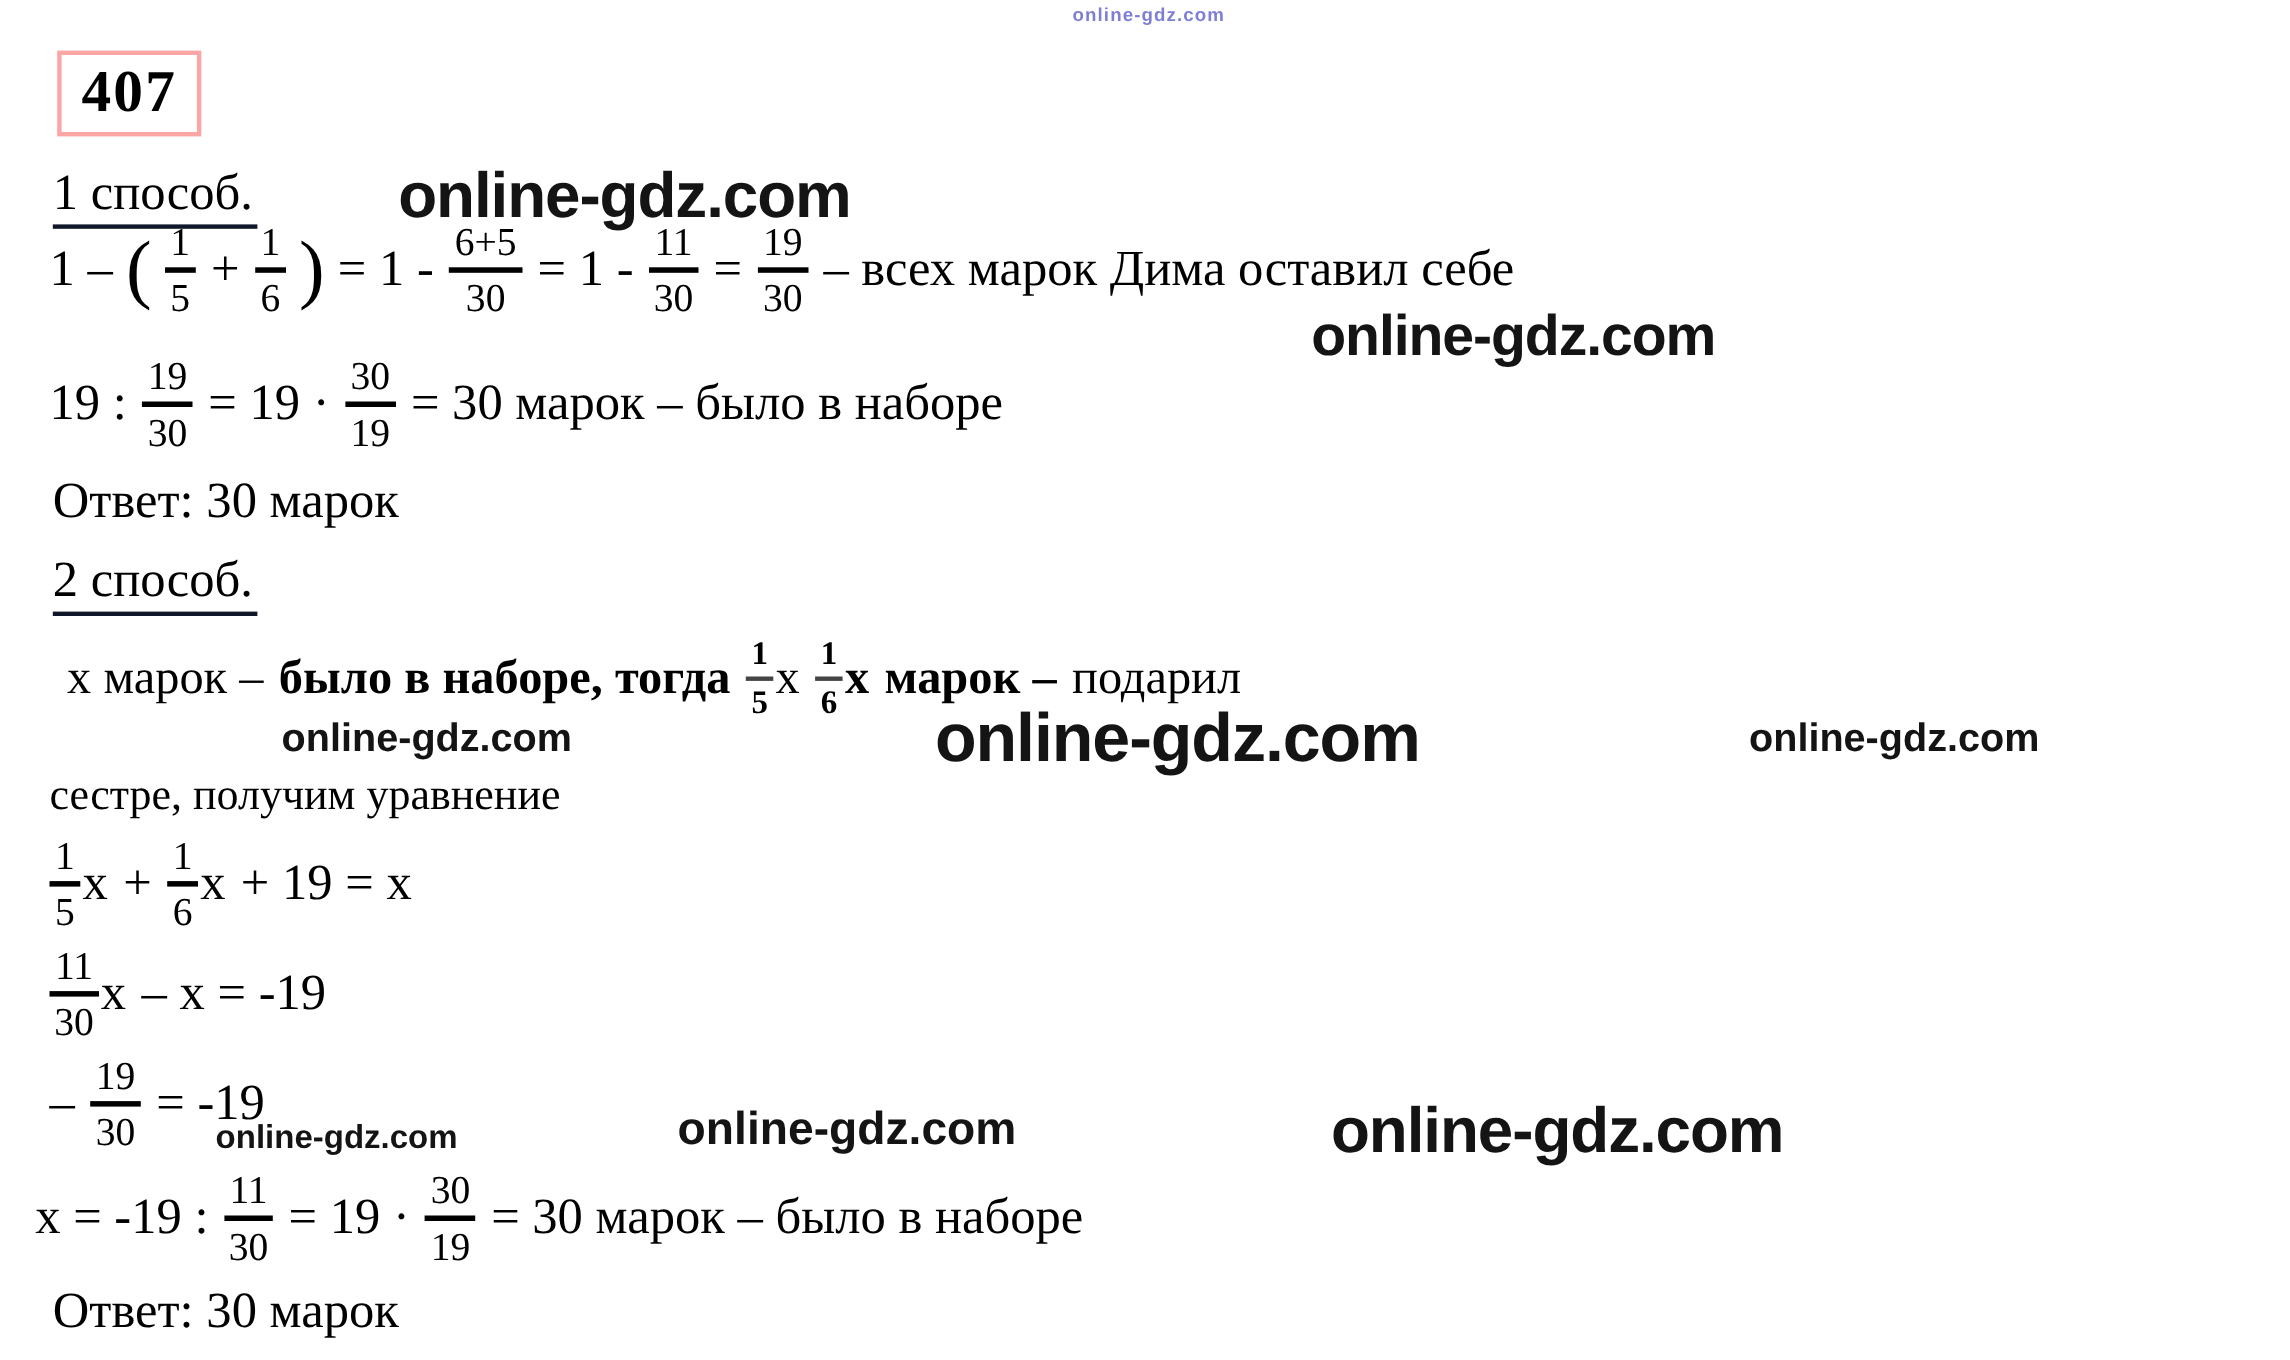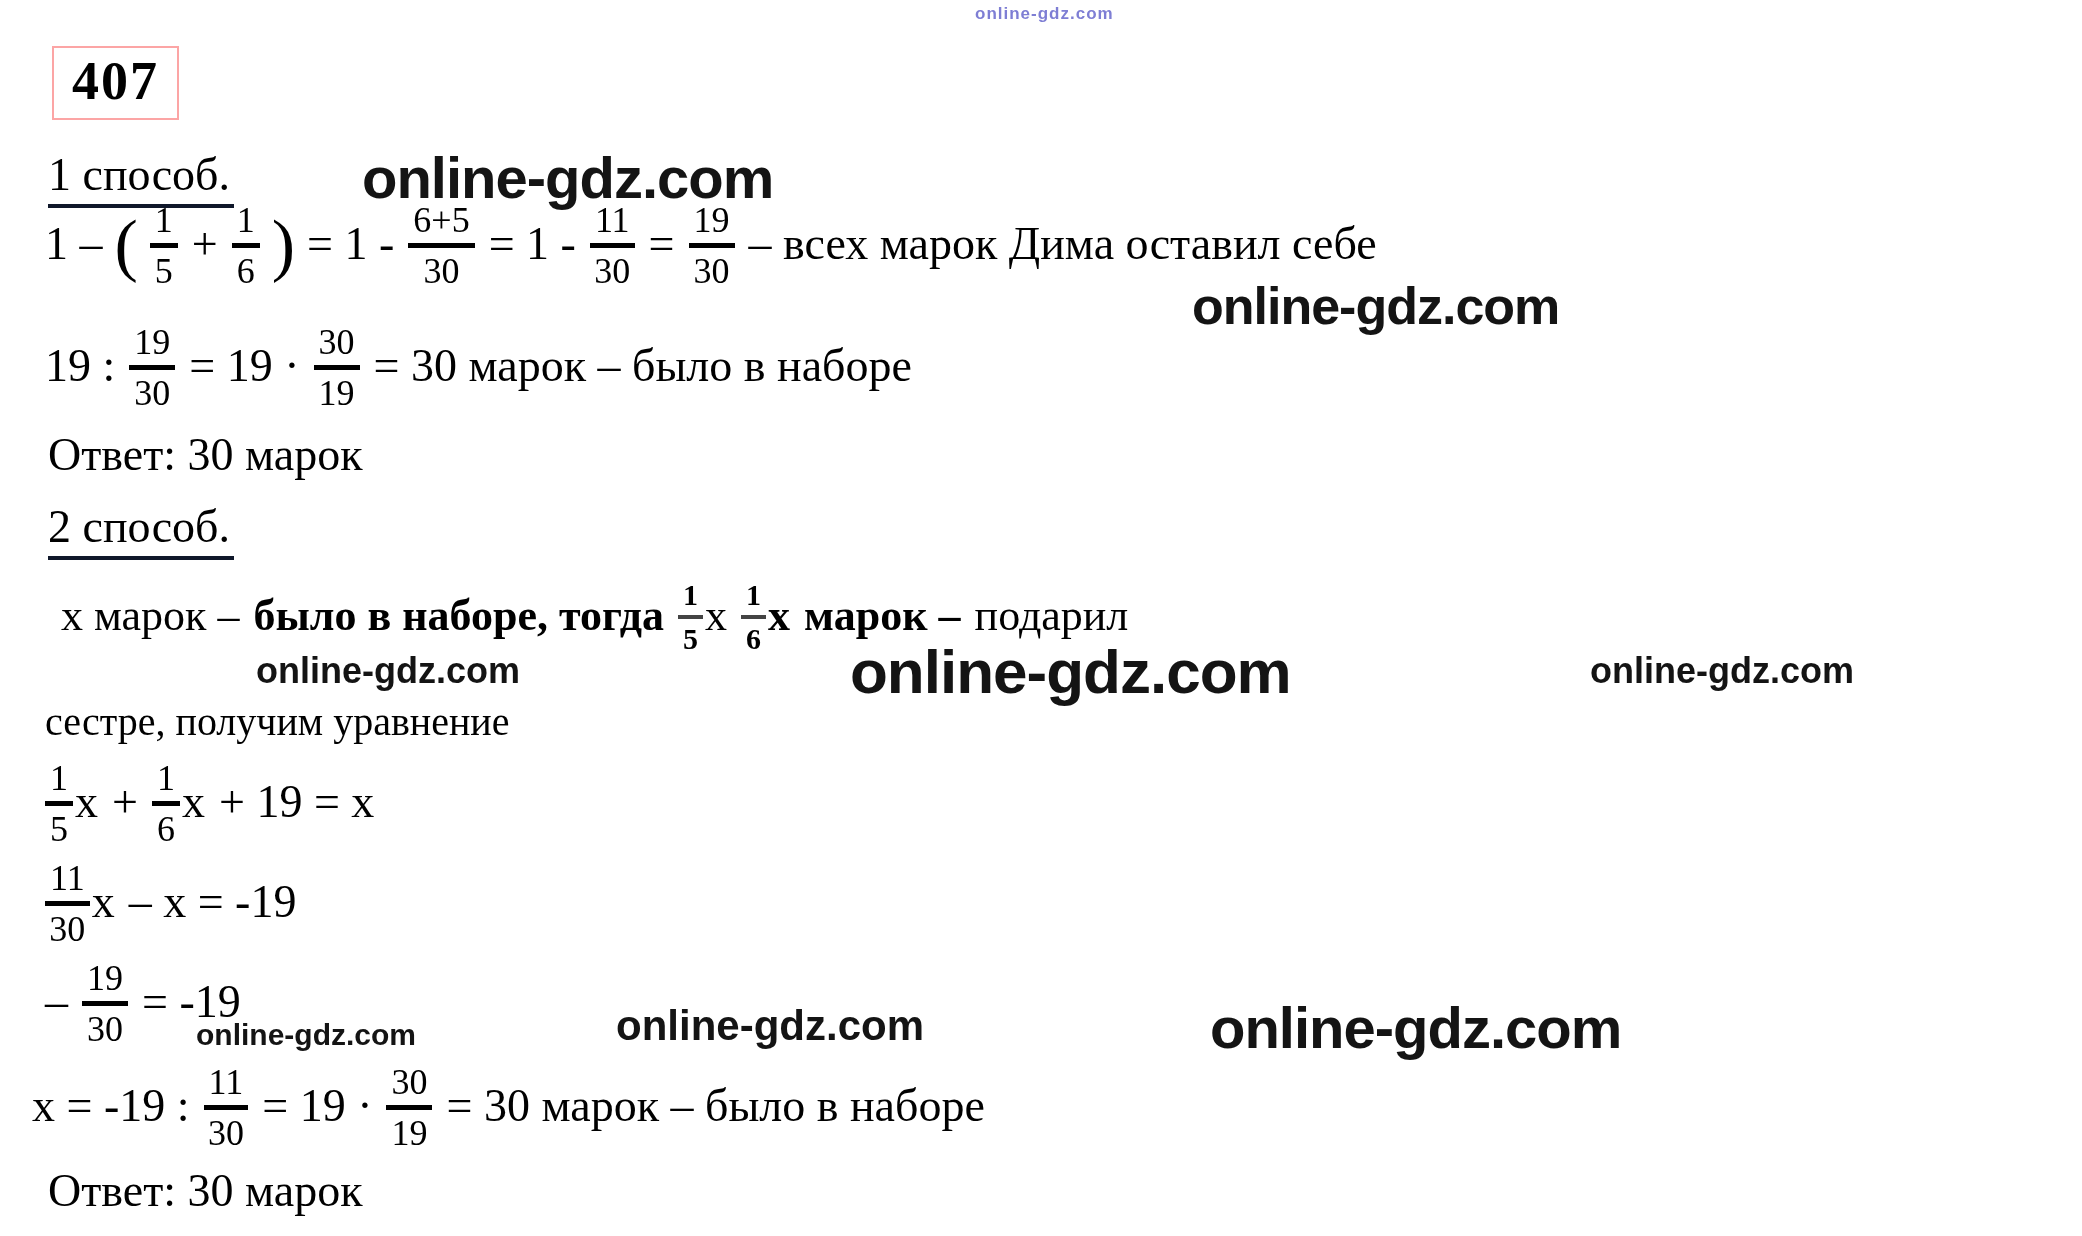--- a/index.html
+++ b/index.html
@@ -34,21 +34,21 @@
   .gray{color:#000000;font-weight:bold;}
   .frac.gray .num{border-bottom-color:#444;}
 
   .heading{
     font-size:46px;
     border-bottom:4px solid #0f172a;
     padding:0 4px 3px 0;
   }
 
   .numbox{
-    border:2px solid #fca5a5;
+    border:4px solid #fca5a5;
     padding:2px 18px 6px;
     font-size:54px;font-weight:bold;letter-spacing:2px;
   }
 
   .wm{
     font-family:"Liberation Sans","DejaVu Sans",sans-serif;
     font-weight:bold;color:#141414;letter-spacing:-1px;
   }
   .wm-blue{
     font-family:"Liberation Sans","DejaVu Sans",sans-serif;

